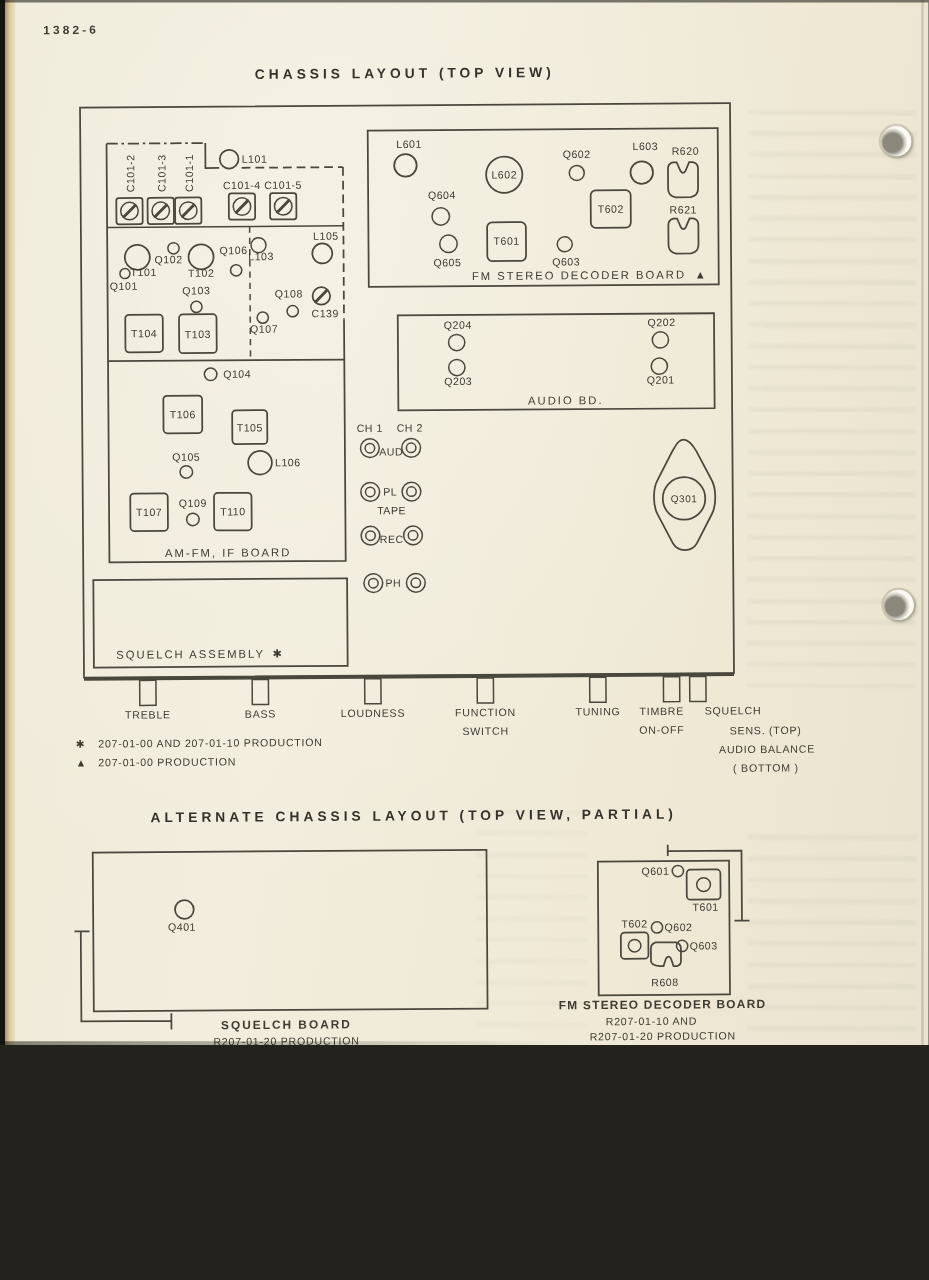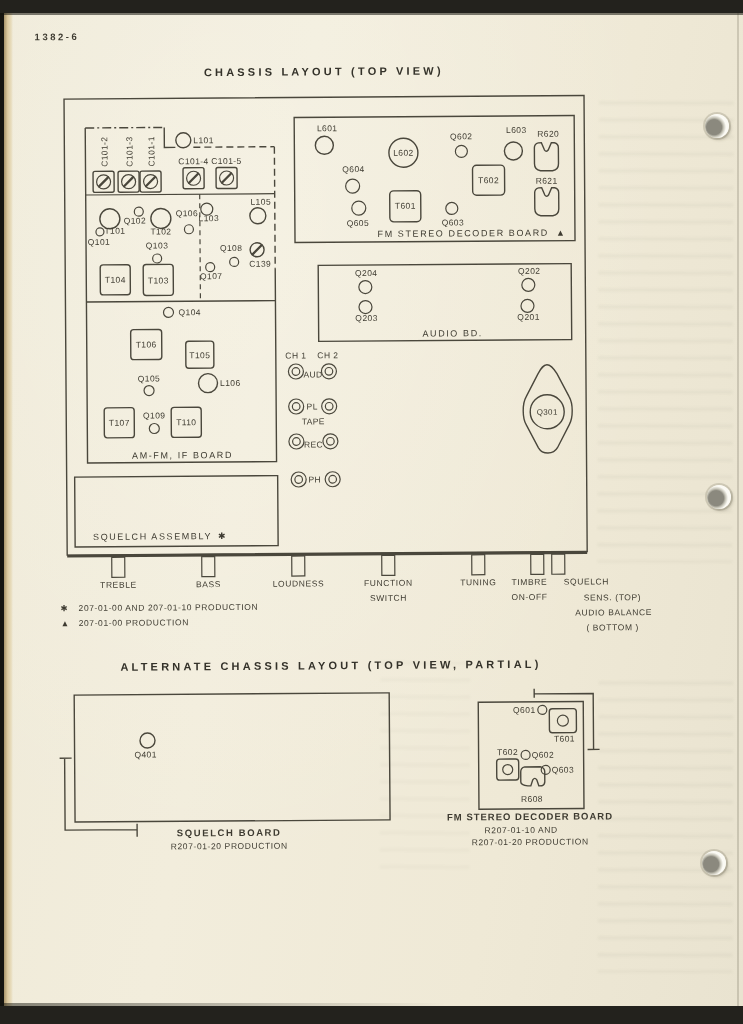--- a/index.html
+++ b/index.html
@@ -1,22 +1,21 @@
 <!DOCTYPE html>
 <html><head>
 <meta charset="utf-8">
 <style>
   html,body{margin:0;padding:0;background:#23221d;}
   .page{
-    position:relative;width:743px;height:993px;overflow:hidden;
+    position:relative;width:743px;height:836px;overflow:hidden;
     background:
       radial-gradient(ellipse at 30% 20%, rgba(255,255,250,0.25), rgba(0,0,0,0) 60%),
       linear-gradient(100deg, #efead8 0%, #f2eddc 35%, #efe9d6 70%, #e9e3d0 100%);
     font-family:"Liberation Sans", sans-serif;
-    margin-top:13px;
   }
   .edge-left-dark{position:absolute;left:0;top:0;width:4px;height:100%;background:#161510;}
   .edge-left-tan{position:absolute;left:4px;top:0;width:9px;height:100%;
     background:linear-gradient(90deg,#a8946a,#dcc99e 40%,#e8ddbe 80%,rgba(232,221,190,0));}
   .edge-top{position:absolute;left:0;top:0;width:100%;height:2px;background:rgba(20,20,12,0.55);}
   .edge-bottom{position:absolute;left:0;bottom:0;width:60%;height:3px;
     background:linear-gradient(90deg,rgba(20,20,12,0.5),rgba(20,20,12,0));}
   .edge-right{position:absolute;right:4px;top:0;width:2px;height:100%;background:rgba(60,55,40,0.18);}
   .hole{
     position:absolute;width:24px;height:24px;border-radius:50%;

